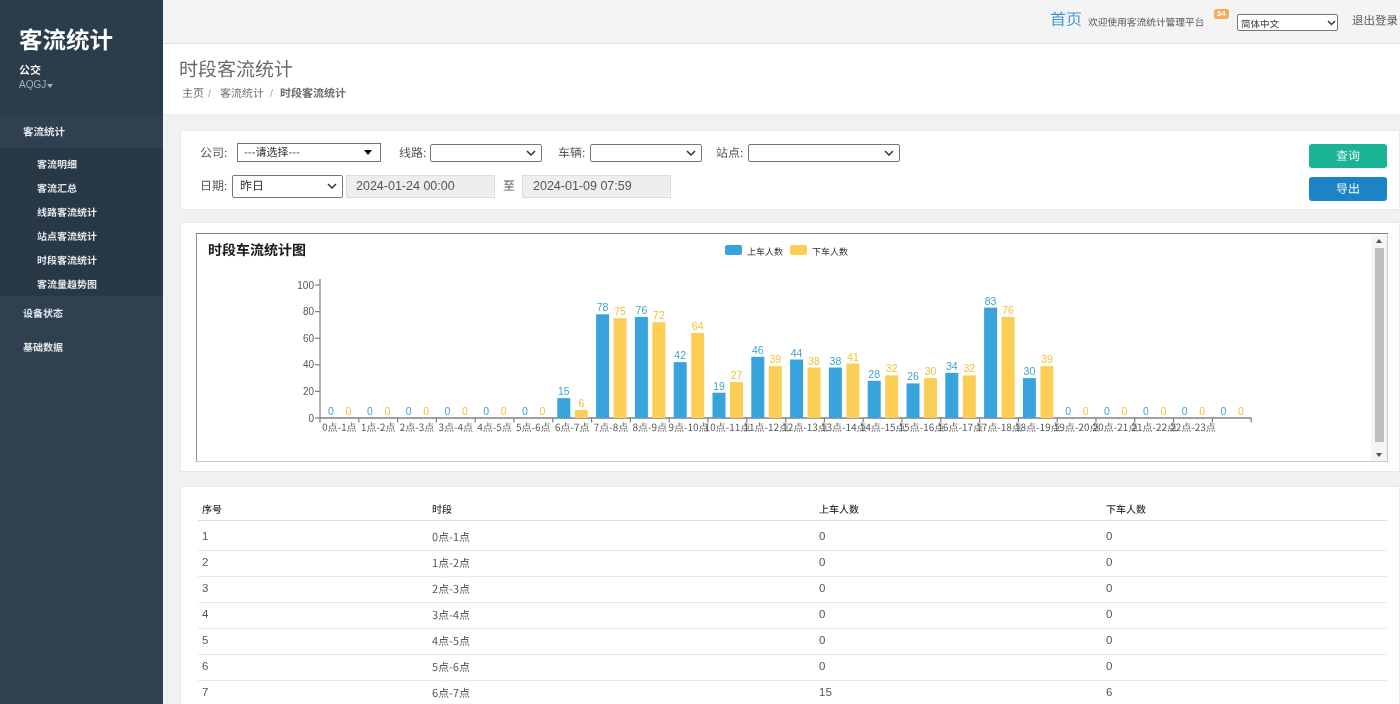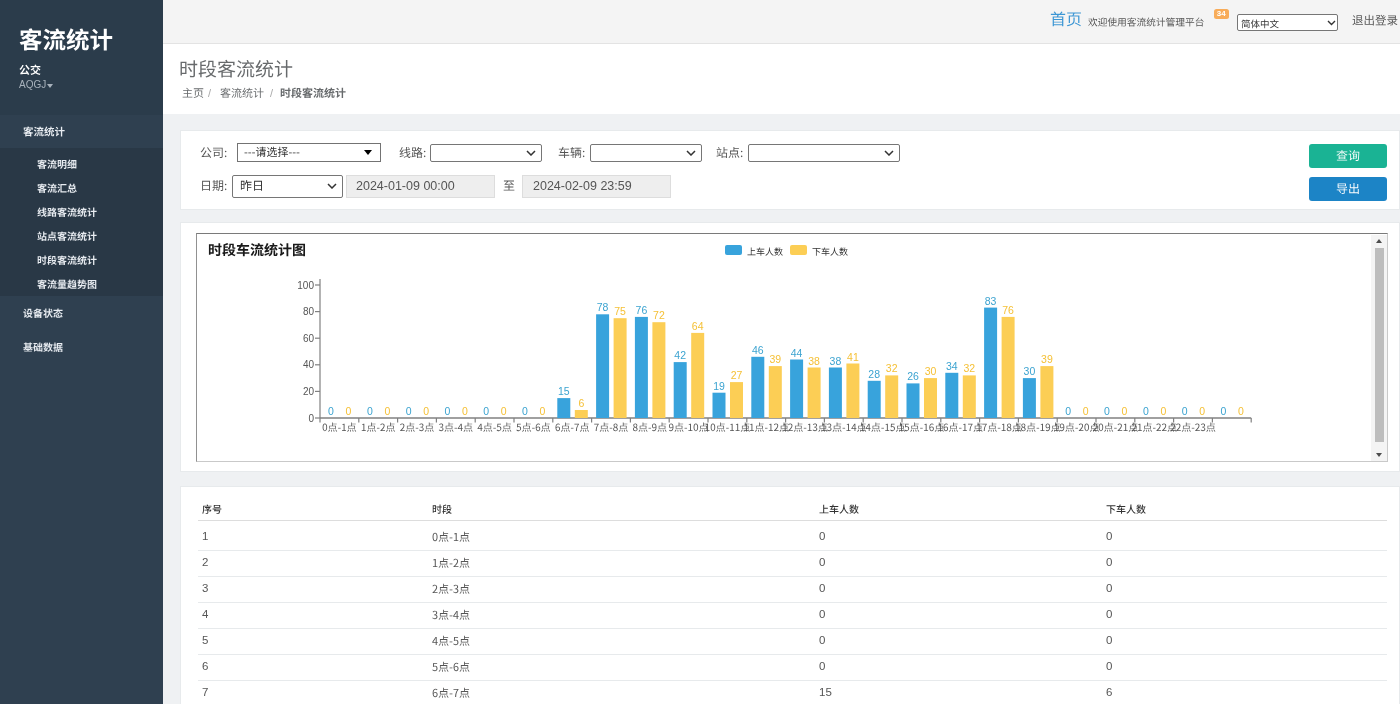--- a/index.html
+++ b/index.html
@@ -252,27 +252,27 @@
     <path d="M1 1 L5 5 L9 1" stroke="#333" stroke-width="1.5" fill="none"></path>
   </svg>
 <div style="position:absolute;left:240.0px;top:178.1px"><svg width="24.0" height="16" viewBox="0 0 24.0 16" style="overflow:visible">
       <g fill="#333333" transform="translate(0,12.00) scale(0.01200,-0.01200)">
         <use href="#r6628"></use>
         <use href="#r65e5" x="1000"></use>
       </g>
     </svg></div>
 <div style="left:346px;top:174.5px;width:325px;height:23px;background:#eee;border:1px solid #ddd"></div>
 <div style="left:494px;top:174.5px;width:29px;height:23px;background:#fff;border:1px solid #ddd;border-top:0;border-bottom:0"></div>
-<div style="position:absolute;top:176.6px;height:18.8px;line-height:18.8px;font-size:12.5px;color:#555555;font-weight:normal;white-space:nowrap;left:356.0px;">2024-01-09 00:00</div>
+<div style="position:absolute;top:176.6px;height:18.8px;line-height:18.8px;font-size:12.5px;color:#555555;font-weight:normal;white-space:nowrap;left:356.0px;">2024-01-24 00:00</div>
 <div style="position:absolute;left:502.5px;top:178.1px"><svg width="12.0" height="16" viewBox="0 0 12.0 16" style="overflow:visible">
       <g fill="#555555" transform="translate(0,12.00) scale(0.01200,-0.01200)">
         <use href="#r81f3"></use>
       </g>
     </svg></div>
-<div style="position:absolute;top:176.6px;height:18.8px;line-height:18.8px;font-size:12.5px;color:#555555;font-weight:normal;white-space:nowrap;left:533.0px;">2024-02-09 23:59</div>
+<div style="position:absolute;top:176.6px;height:18.8px;line-height:18.8px;font-size:12.5px;color:#555555;font-weight:normal;white-space:nowrap;left:533.0px;">2024-01-09 07:59</div>
 <div style="left:1309px;top:143.5px;width:78px;height:24.5px;background:#1ab394;border-radius:3px"></div>
 <div style="position:absolute;left:1336.0px;top:147.8px"><svg width="24.0" height="16" viewBox="0 0 24.0 16" style="overflow:visible">
       <g fill="#ffffff" transform="translate(0,12.00) scale(0.01200,-0.01200)">
         <use href="#r67e5"></use>
         <use href="#r8be2" x="1000"></use>
       </g>
     </svg></div>
 <div style="left:1309px;top:176.5px;width:78px;height:24.5px;background:#1c84c6;border-radius:3px"></div>
 <div style="position:absolute;left:1336.0px;top:180.8px"><svg width="24.0" height="16" viewBox="0 0 24.0 16" style="overflow:visible">
       <g fill="#ffffff" transform="translate(0,12.00) scale(0.01200,-0.01200)">

